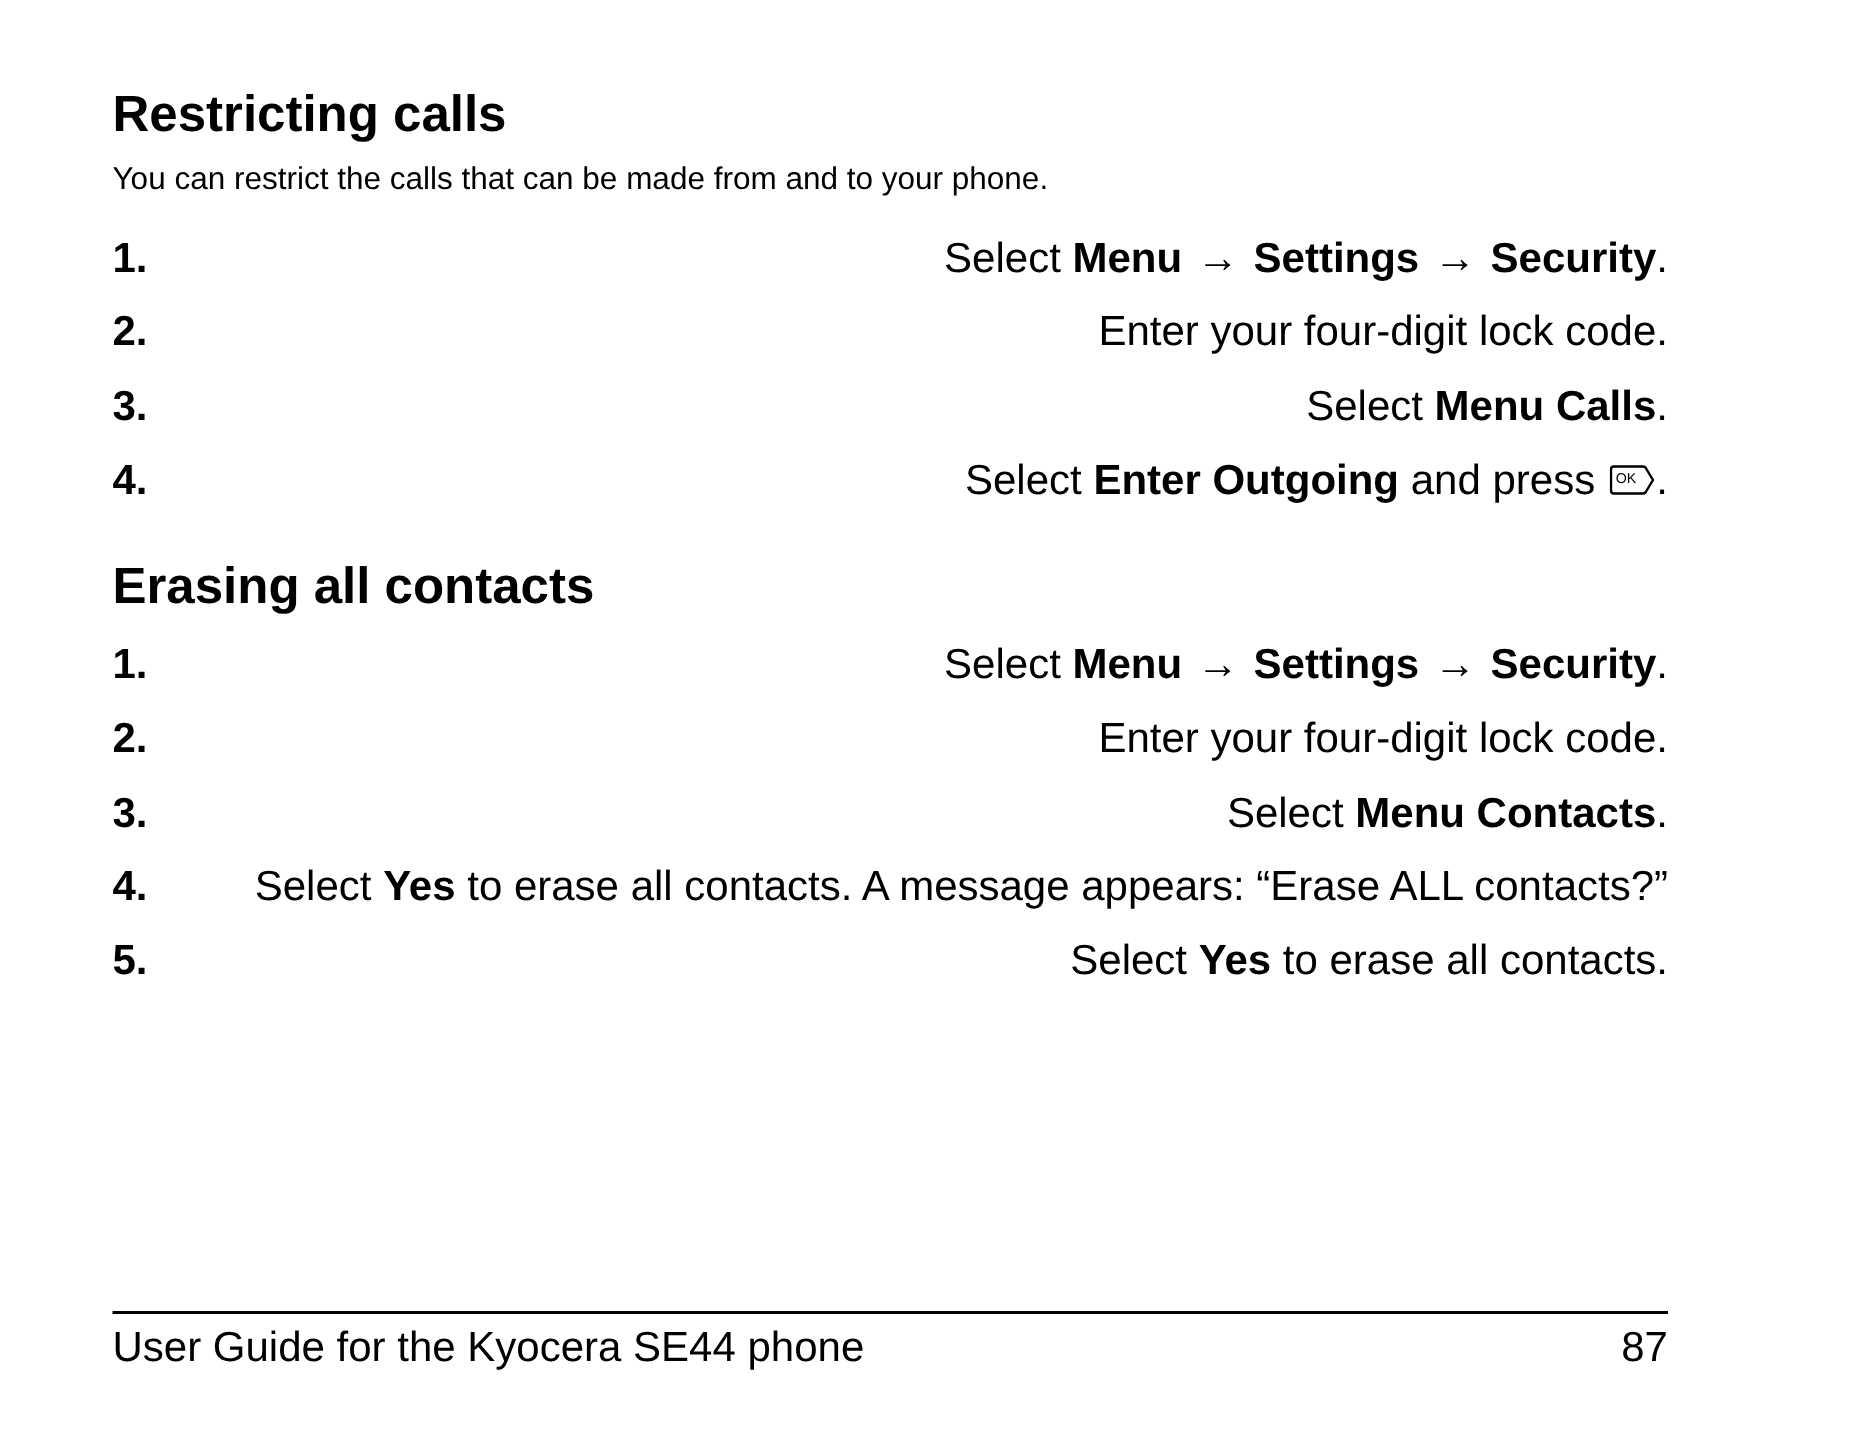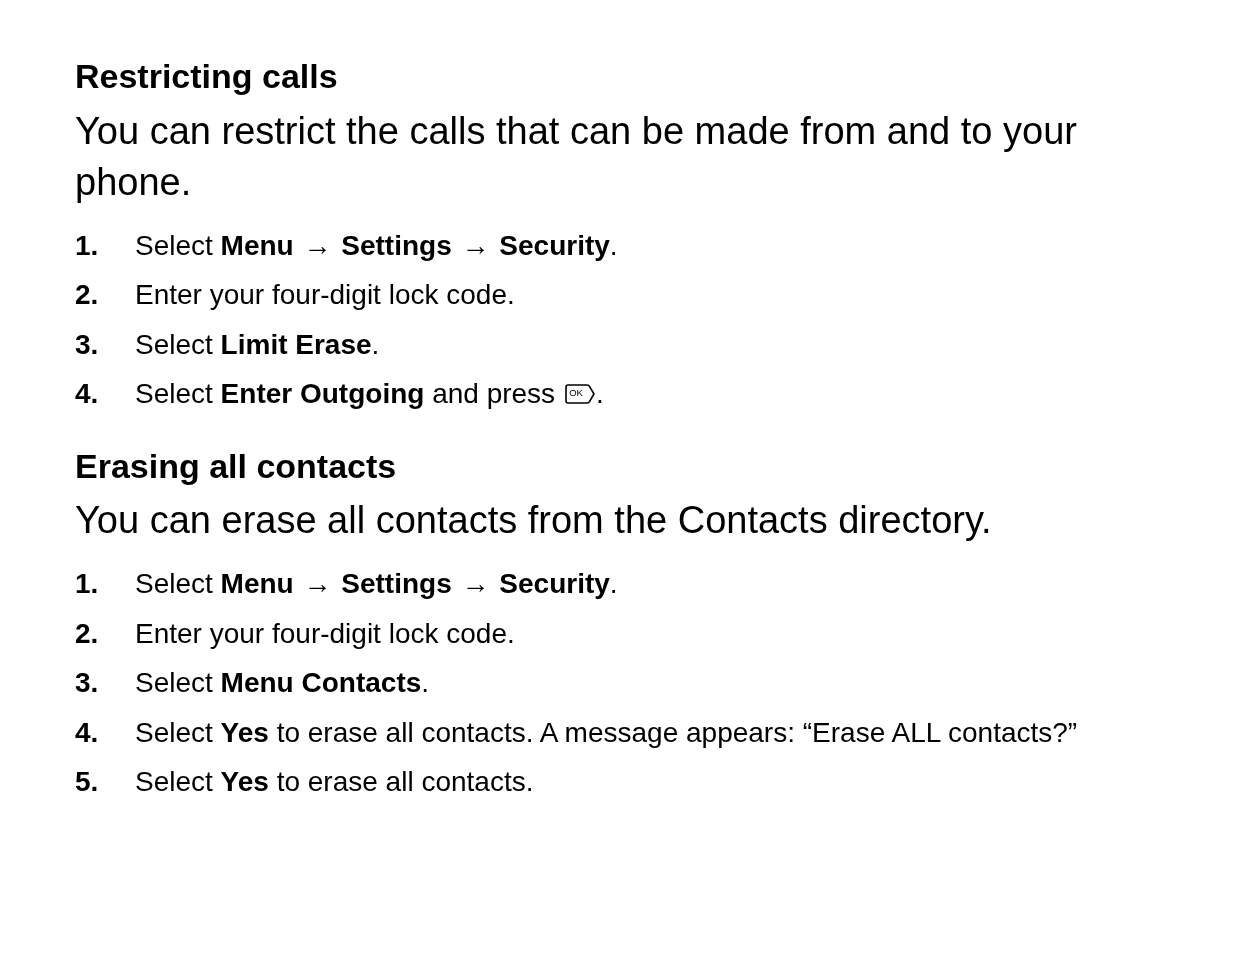--- a/index.html
+++ b/index.html
@@ -19,29 +19,30 @@
     position: relative;
   }
   h2.section-heading {
     font-family: Arial, Helvetica, sans-serif;
     font-weight: 700;
     font-size: 34px;
     margin: 0 0 8px 0;
     line-height: 1.25;
   }
   p.intro {
-    font-size: 38px;
+    font-size: 21px;
     margin: 0 0 16px 0;
     line-height: 1.35;
   }
   ol.steps {
     list-style: none;
     margin: 0 0 28px 0;
     padding: 0;
     counter-reset: step;
+    text-align: right;
   }
   ol.steps li {
     counter-increment: step;
     position: relative;
     font-size: 28px;
     line-height: 1.55;
     padding-left: 60px;
     margin: 0 0 6px 0;
   }
   ol.steps li::before {
@@ -83,30 +84,36 @@
 </head>
 <body>
 
 <div class="page">
   <div id="content">
       <h2 class="section-heading">Restricting calls</h2>
       <p class="intro">You can restrict the calls that can be made from and to your phone.</p>
       <ol class="steps">
         <li>Select <span class="b cond">Menu</span> <span class="arrow">→</span> <span class="b cond">Settings</span> <span class="arrow">→</span> <span class="b cond">Security</span>.</li>
         <li>Enter your four-digit lock code.</li>
-        <li>Select <span class="b cond">Limit Erase</span>.</li>
+        <li>Select <span class="b cond">Menu Calls</span>.</li>
         <li>Select <span class="b cond">Enter Outgoing</span> and press <span class="ok-key"><svg width="30" height="20" viewBox="0 0 30 20" xmlns="http://www.w3.org/2000/svg">
               <path d="M1 3 Q1 1 3 1 L22 1 Q24 1 24.5 2.5 L29 10 L24.5 17.5 Q24 19 22 19 L3 19 Q1 19 1 17 Z" fill="none" stroke="#000" stroke-width="1.6"></path>
               <text x="11" y="12" font-family="Arial, Helvetica, sans-serif" font-size="9.5" font-weight="400" text-anchor="middle" fill="#000">OK</text>
             </svg></span>.</li>
       </ol>
       <h2 class="section-heading" style="margin-top: 18px;">Erasing all contacts</h2>
-      <p class="intro">You can erase all contacts from the Contacts directory.</p>
       <ol class="steps">
         <li>Select <span class="b cond">Menu</span> <span class="arrow">→</span> <span class="b cond">Settings</span> <span class="arrow">→</span> <span class="b cond">Security</span>.</li>
         <li>Enter your four-digit lock code.</li>
         <li>Select <span class="b cond">Menu Contacts</span>.</li>
         <li>Select <span class="b cond">Yes</span> to erase all contacts. A message appears: “Erase ALL contacts?”</li>
         <li>Select <span class="b cond">Yes</span> to erase all contacts.</li>
       </ol>
     </div>
 
+  <div class="footer">
+    <hr class="footer-rule">
+    <div class="footer-row">
+      <span>User Guide for the Kyocera SE44 phone</span>
+      <span>87</span>
+    </div>
+  </div>
 </div>
 
 </body></html>

